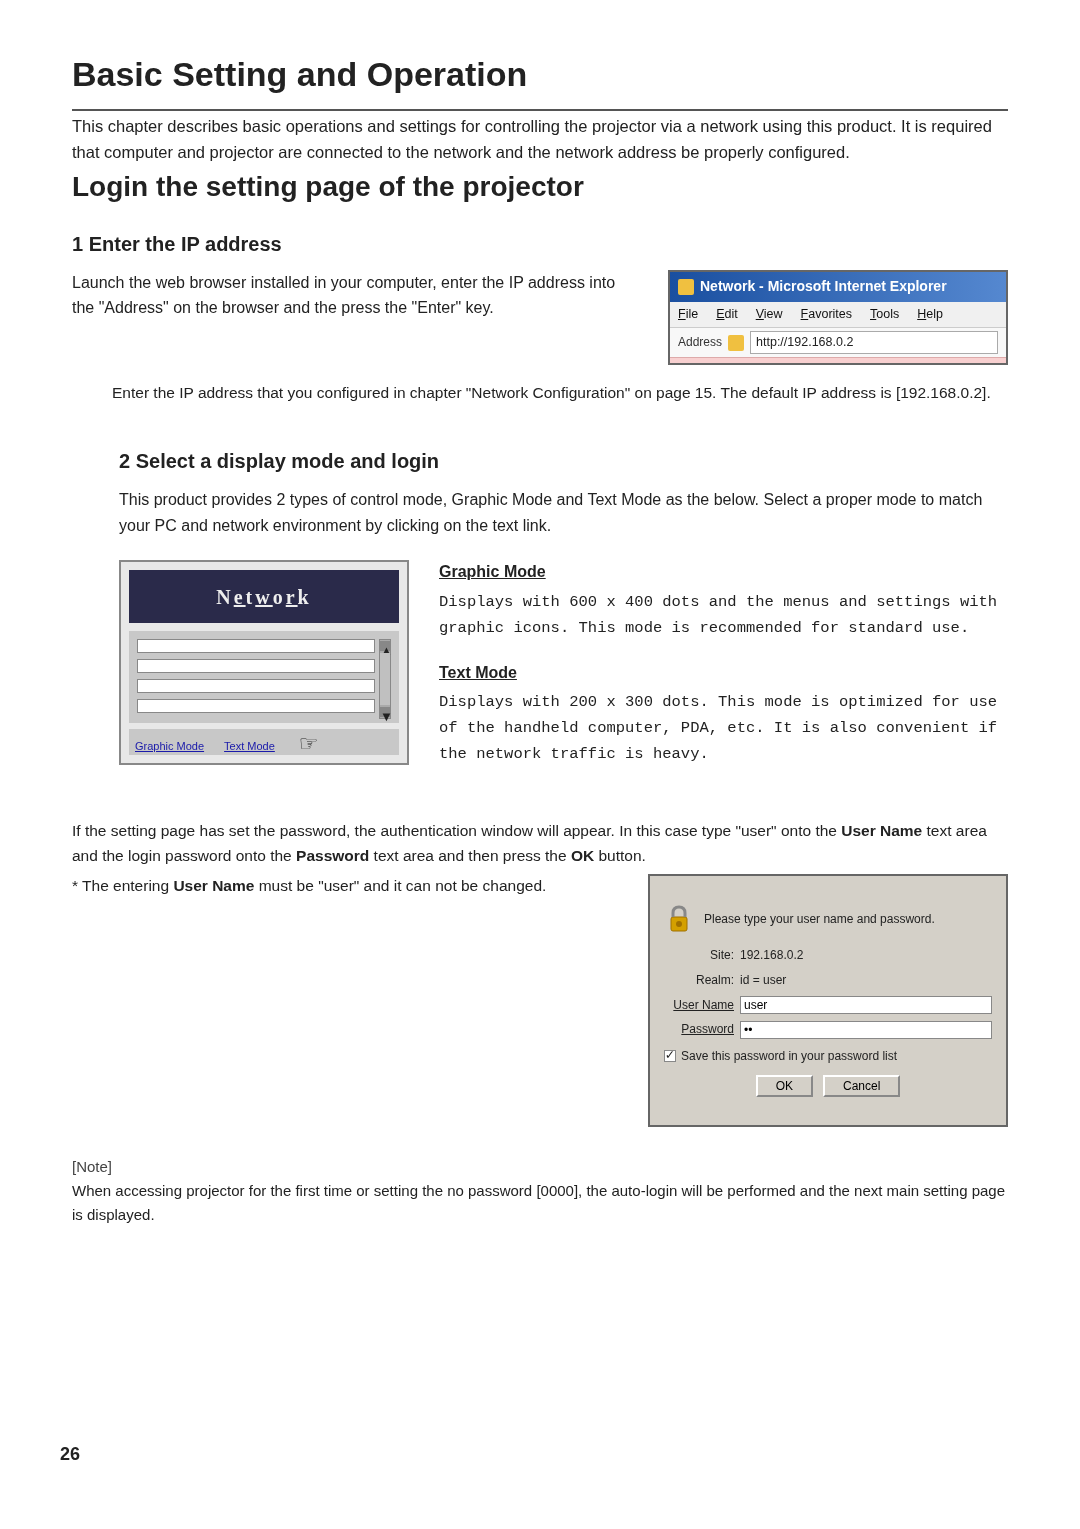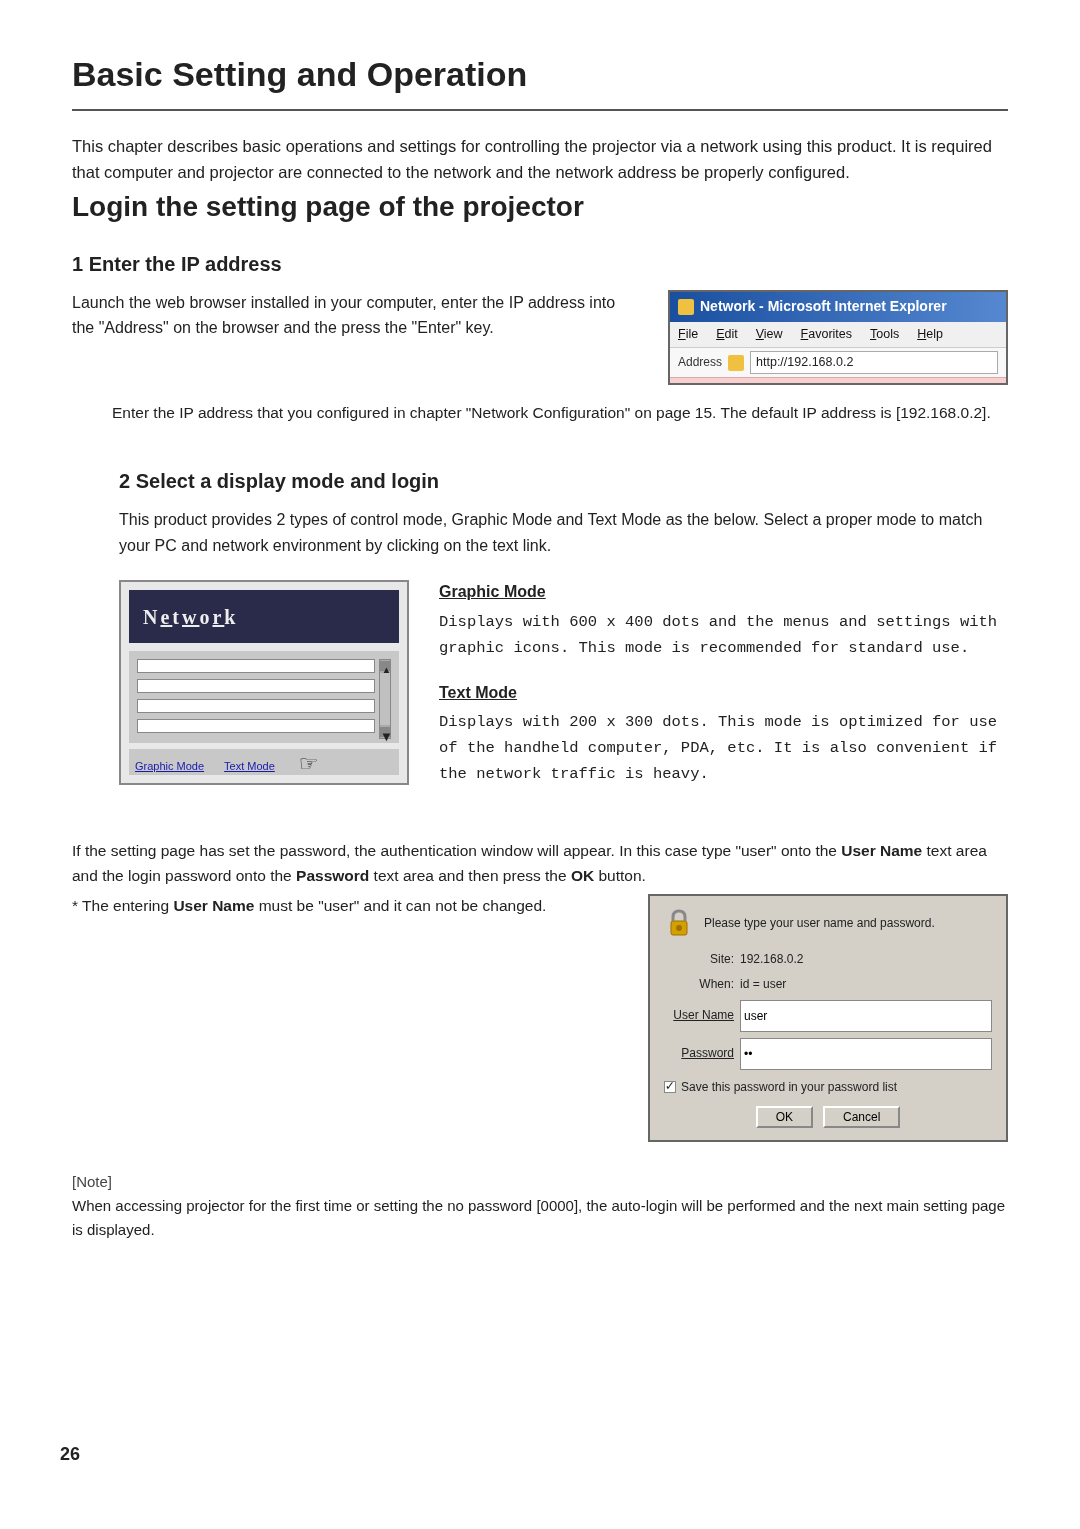--- a/index.html
+++ b/index.html
@@ -25,21 +25,21 @@
       margin-left: 8px;
     }
 
     
     .chapter-title {
       font-size: 34px;
       font-weight: bold;
       color: #222;
       border-bottom: 2px solid #555;
       padding-bottom: 8px;
-      margin-bottom: 22px;
+      margin-bottom: 2px;
     }
 
     .intro-text {
       font-size: 16.5px;
       color: #222;
       line-height: 1.6;
     }
 
     
     .section-title {
@@ -193,21 +193,21 @@
 
     .projector-inner {
       background: #2a2a4a;
       margin: 8px;
       padding: 12px 14px 10px;
       color: #fff;
       font-size: 16px;
       font-weight: bold;
       font-family: 'Courier New', monospace;
       letter-spacing: 2px;
-      text-align: left;
+      text-align: center;
     }
 
     .projector-inner .network-text {
       font-size: 20px;
       font-family: 'Times New Roman', serif;
       font-weight: bold;
       letter-spacing: 3px;
       color: #eee;
     }
 
@@ -354,21 +354,21 @@
       width: 16px;
       height: 14px;
       font-size: 10px;
       display: flex;
       align-items: center;
       justify-content: center;
       cursor: pointer;
     }
 
     .dialog-body {
-      padding: 12px 14px;
+      padding: 28px 14px;
       background: #d4d0c8;
     }
 
     .dialog-header-row {
       display: flex;
       align-items: center;
       gap: 10px;
       margin-bottom: 12px;
     }
 
@@ -406,21 +406,21 @@
     }
 
     .dialog-field-value {
       font-size: 12px;
       color: #222;
       flex: 1;
     }
 
     .dialog-input {
       flex: 1;
-      height: 32px;
+      height: 18px;
       border: 1px solid #888;
       background: #fff;
       font-size: 12px;
       padding: 1px 3px;
     }
 
     .dialog-checkbox-row {
       display: flex;
       align-items: center;
       gap: 5px;
@@ -589,21 +589,21 @@
           </div>
           <div class="dialog-prompt">Please type your user name and password.</div>
         </div>
 
         <div class="dialog-row">
           <div class="dialog-field-label">Site:</div>
           <div class="dialog-field-value">192.168.0.2</div>
         </div>
 
         <div class="dialog-row">
-          <div class="dialog-field-label">When:</div>
+          <div class="dialog-field-label">Realm:</div>
           <div class="dialog-field-value">id = user</div>
         </div>
 
         <div class="dialog-row">
           <div class="dialog-field-label"><span class="ul">User Name</span></div>
           <input class="dialog-input" type="text" value="user" style="">
         </div>
 
         <div class="dialog-row">
           <div class="dialog-field-label"><span class="ul">Password</span></div>

